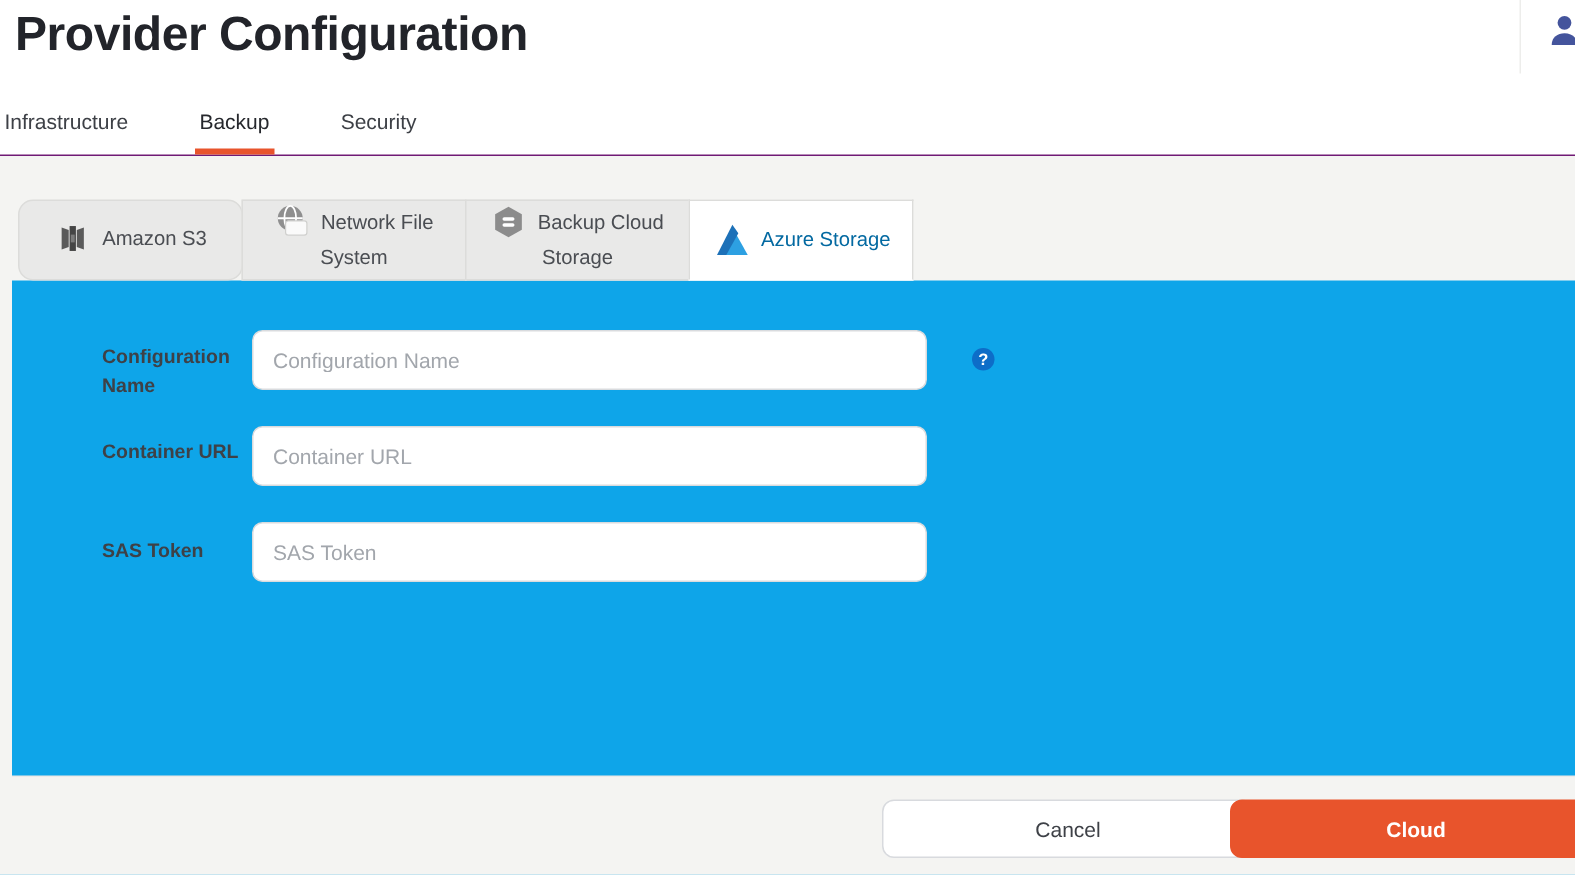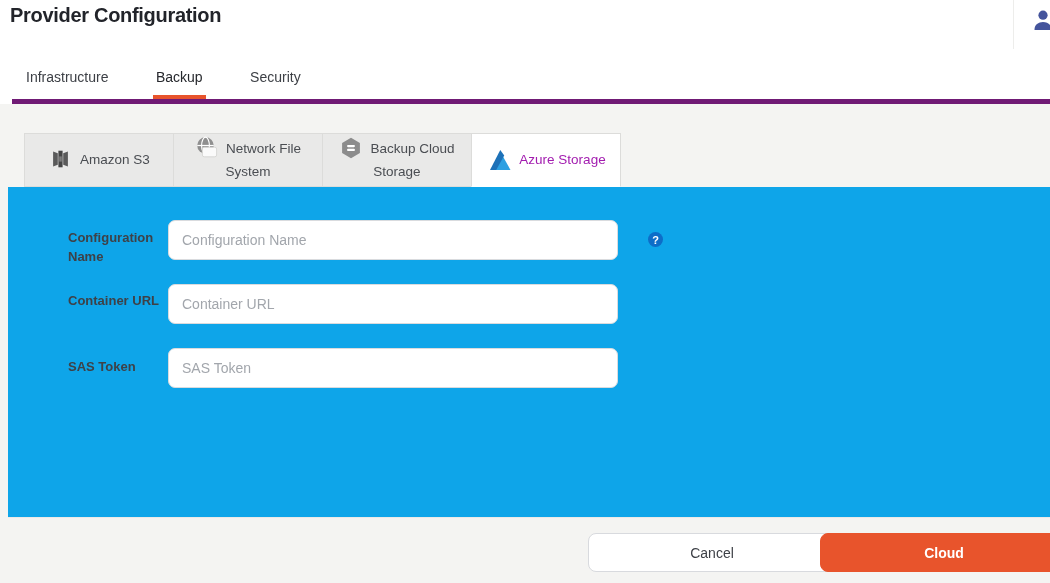--- a/index.html
+++ b/index.html
@@ -2,40 +2,40 @@
 <html><head>
 <meta charset="utf-8">
 <style>
   * { margin:0; padding:0; box-sizing:border-box; }
   html,body { background:#f4f4f2; }
   body { font-family:"Liberation Sans", sans-serif; }
   .page { position:relative; width:1050px; height:583px; background:#f4f4f2; overflow:hidden; }
 
   
   .header { position:absolute; top:0; left:0; right:0; height:104px; background:#fff; }
-  .page-title { position:absolute; left:10px; top:4px; font-size:20px; font-weight:700;
+  .page-title { position:absolute; left:10px; top:4px; font-size:32px; font-weight:700;
                 color:#22242a; letter-spacing:-0.3px; }
   .header-divider { position:absolute; left:1013px; top:0; width:1px; height:49px; background:#ededeb; }
   .user-icon { position:absolute; left:1031px; top:8px; width:24px; height:24px; }
 
-  .nav { position:absolute; left:12px; bottom:0; right:0; padding-left:11px;
-         border-bottom:5px solid #701a75; white-space:nowrap; }
+  .nav { position:absolute; left:0; bottom:0; right:0; 
+         border-bottom:1px solid #701a75; white-space:nowrap; }
   .nav-item { display:inline-block; padding:13px 3px 10px; margin-right:37px;
               font-size:14px; color:#3d4046; border-bottom:4px solid transparent; cursor:pointer; }
   .nav-item.active { border-bottom-color:#e8542c; color:#26282d; }
 
   
   .ptabs { position:absolute; left:8px; top:133px; height:54px; display:flex; z-index:2; }
   .ptab { width:150px; margin-left:-1px; background:#e9e9e8; border:1px solid #dcdcda;
           display:flex; align-items:center; justify-content:center;
           font-size:13.5px; color:#4a4d52; cursor:pointer; }
-  .ptab:first-child { margin-left:16px; }
+  .ptab:first-child { margin-left:4px;border-radius:10px; }
   .ptab-inner { display:inline-block; width:100%; text-align:center; line-height:22px; padding:0 6px; }
   .ptab-inner svg { display:inline-block; vertical-align:middle; margin-right:7px; position:relative; top:-1px; }
-  .ptab.active { background:#fff; border-bottom-color:#fff; color:#a21caf; }
+  .ptab.active { background:#fff; border-bottom-color:#fff; color:#0369a1; }
 
   
   .card { position:absolute; left:8px; top:187px; right:0; height:331px; background:#0ea5e9;
           border-bottom:1px solid #eceae8; z-index:1; }
   .form-label { position:absolute; left:60px; width:92px; font-size:13px; font-weight:700;
                 color:#3e4147; line-height:19px; }
   .form-input { position:absolute; left:160px; width:450px; height:40px;
                 border:1px solid #d9dbde; border-radius:7px; padding:0 13px;
                 font-size:14px; color:#333; background:#fff; outline:none;
                 font-family:"Liberation Sans", sans-serif; }

